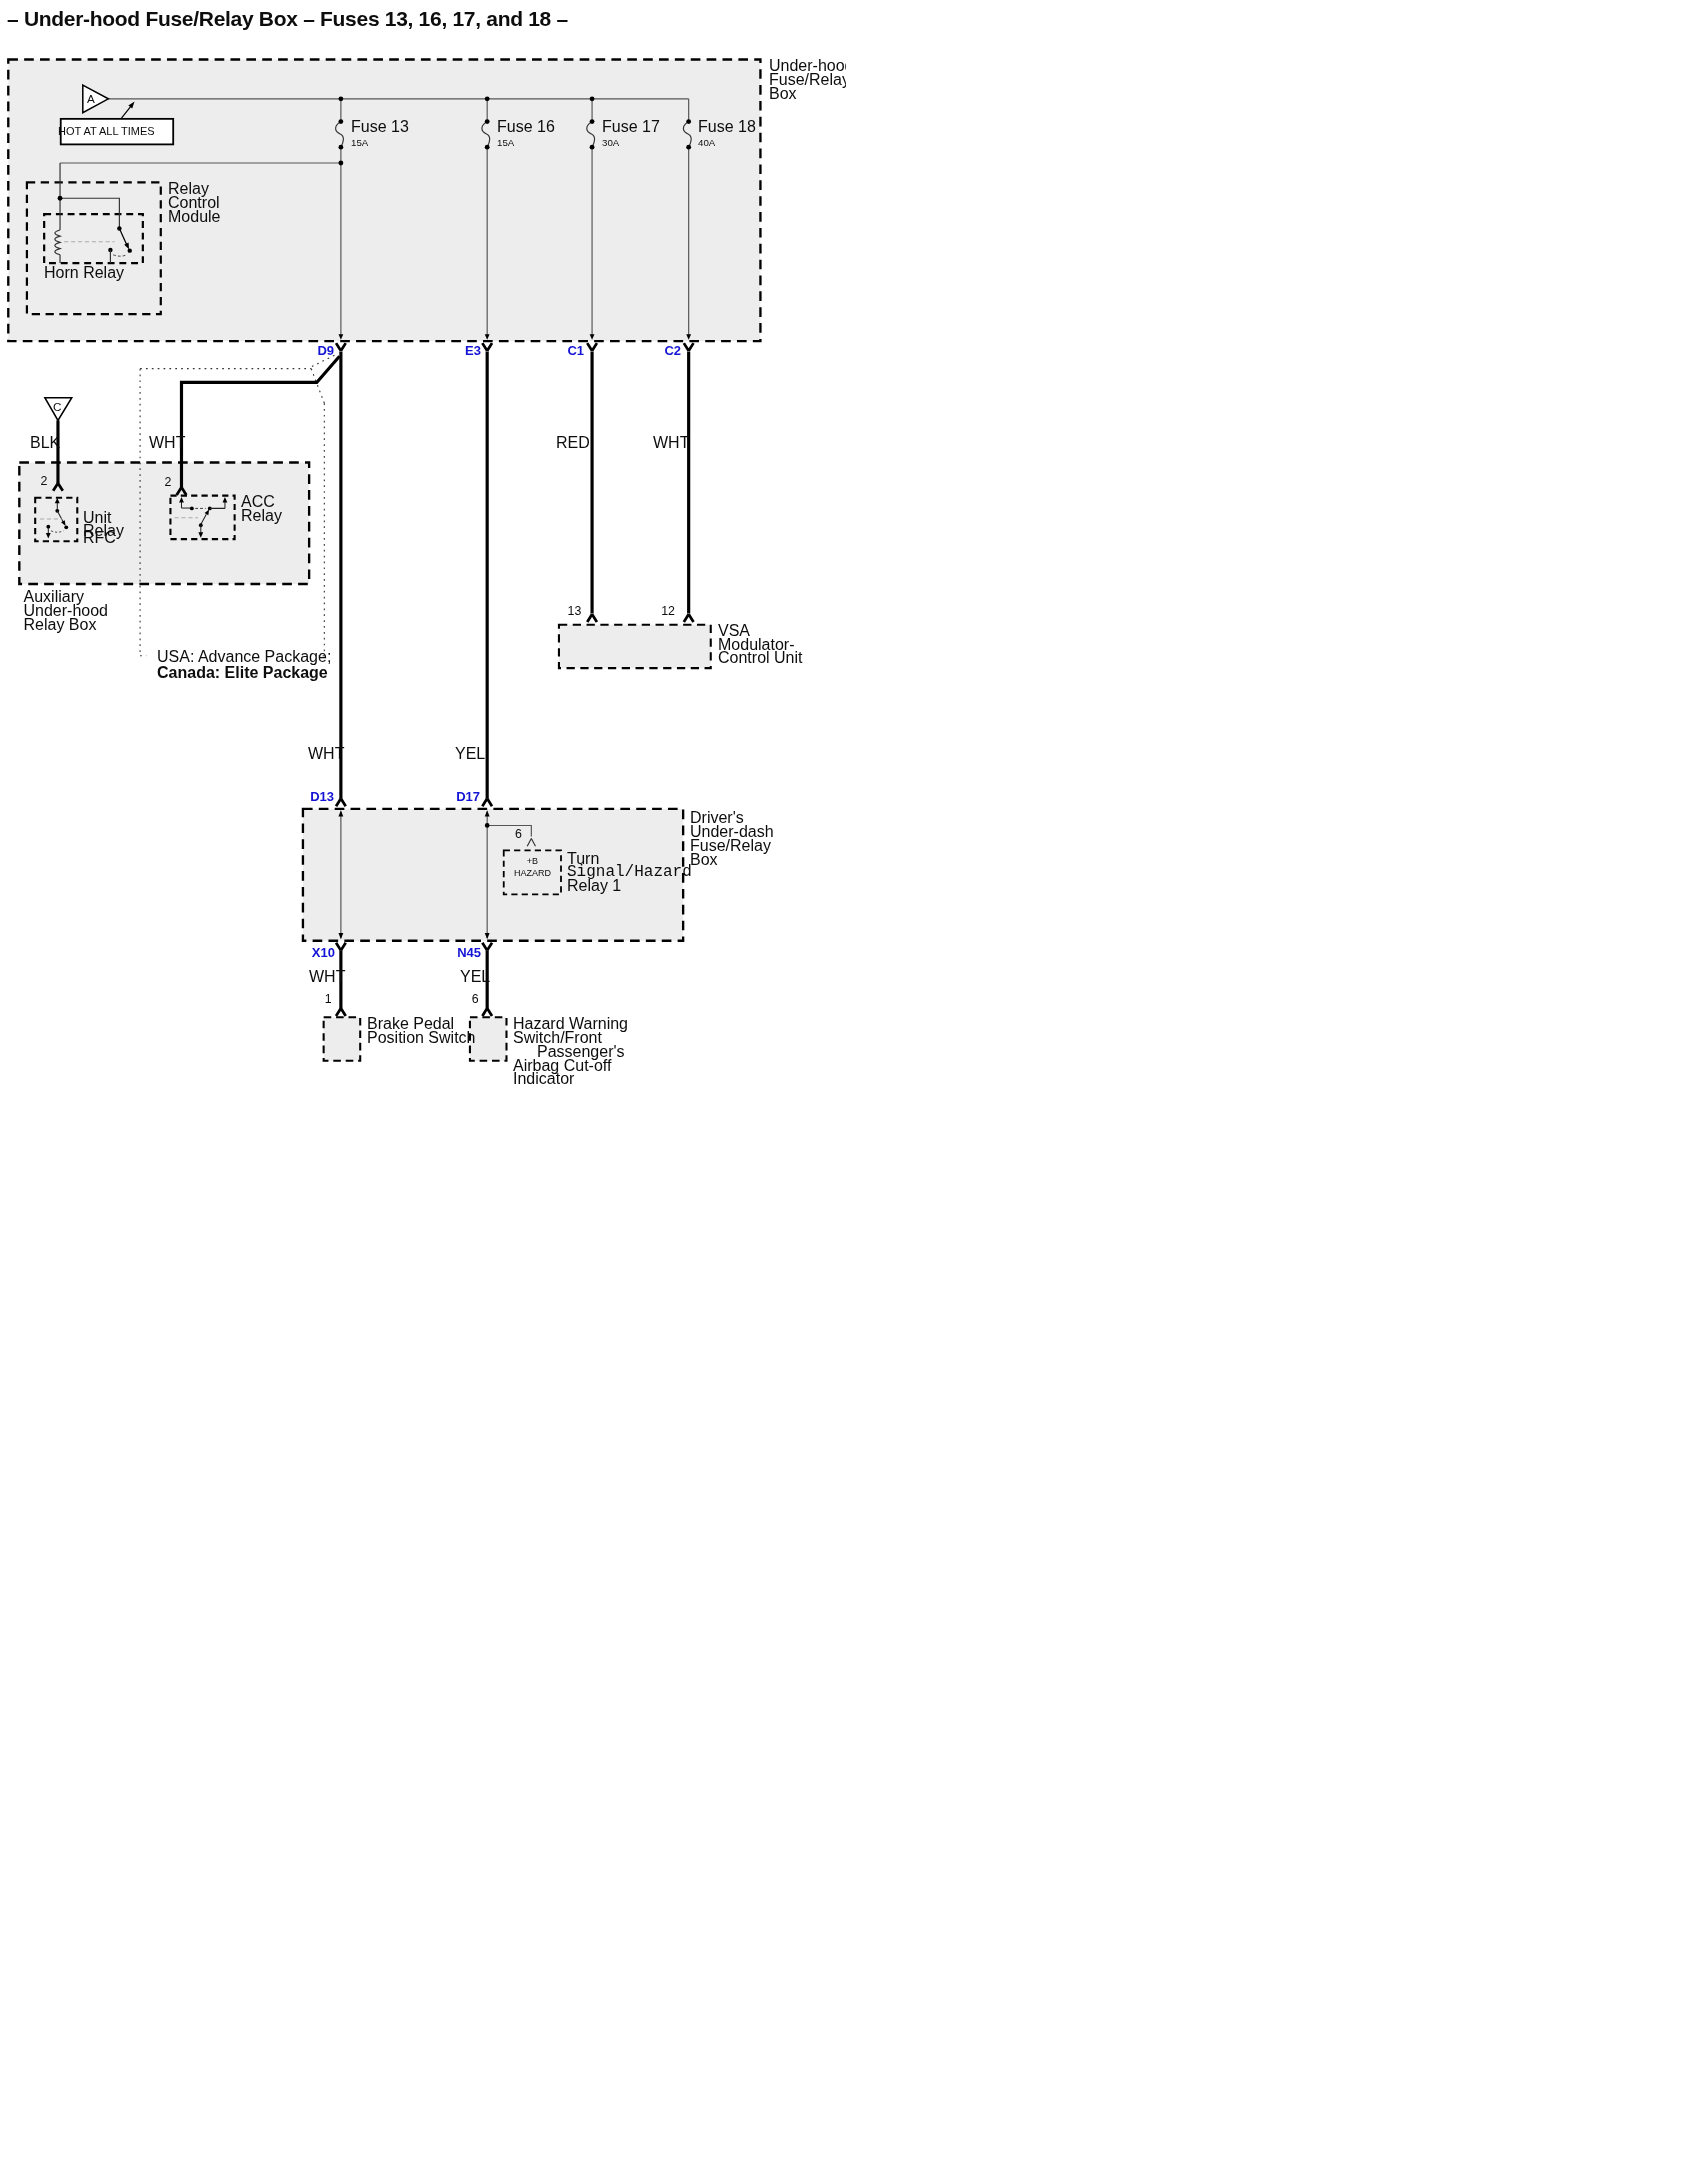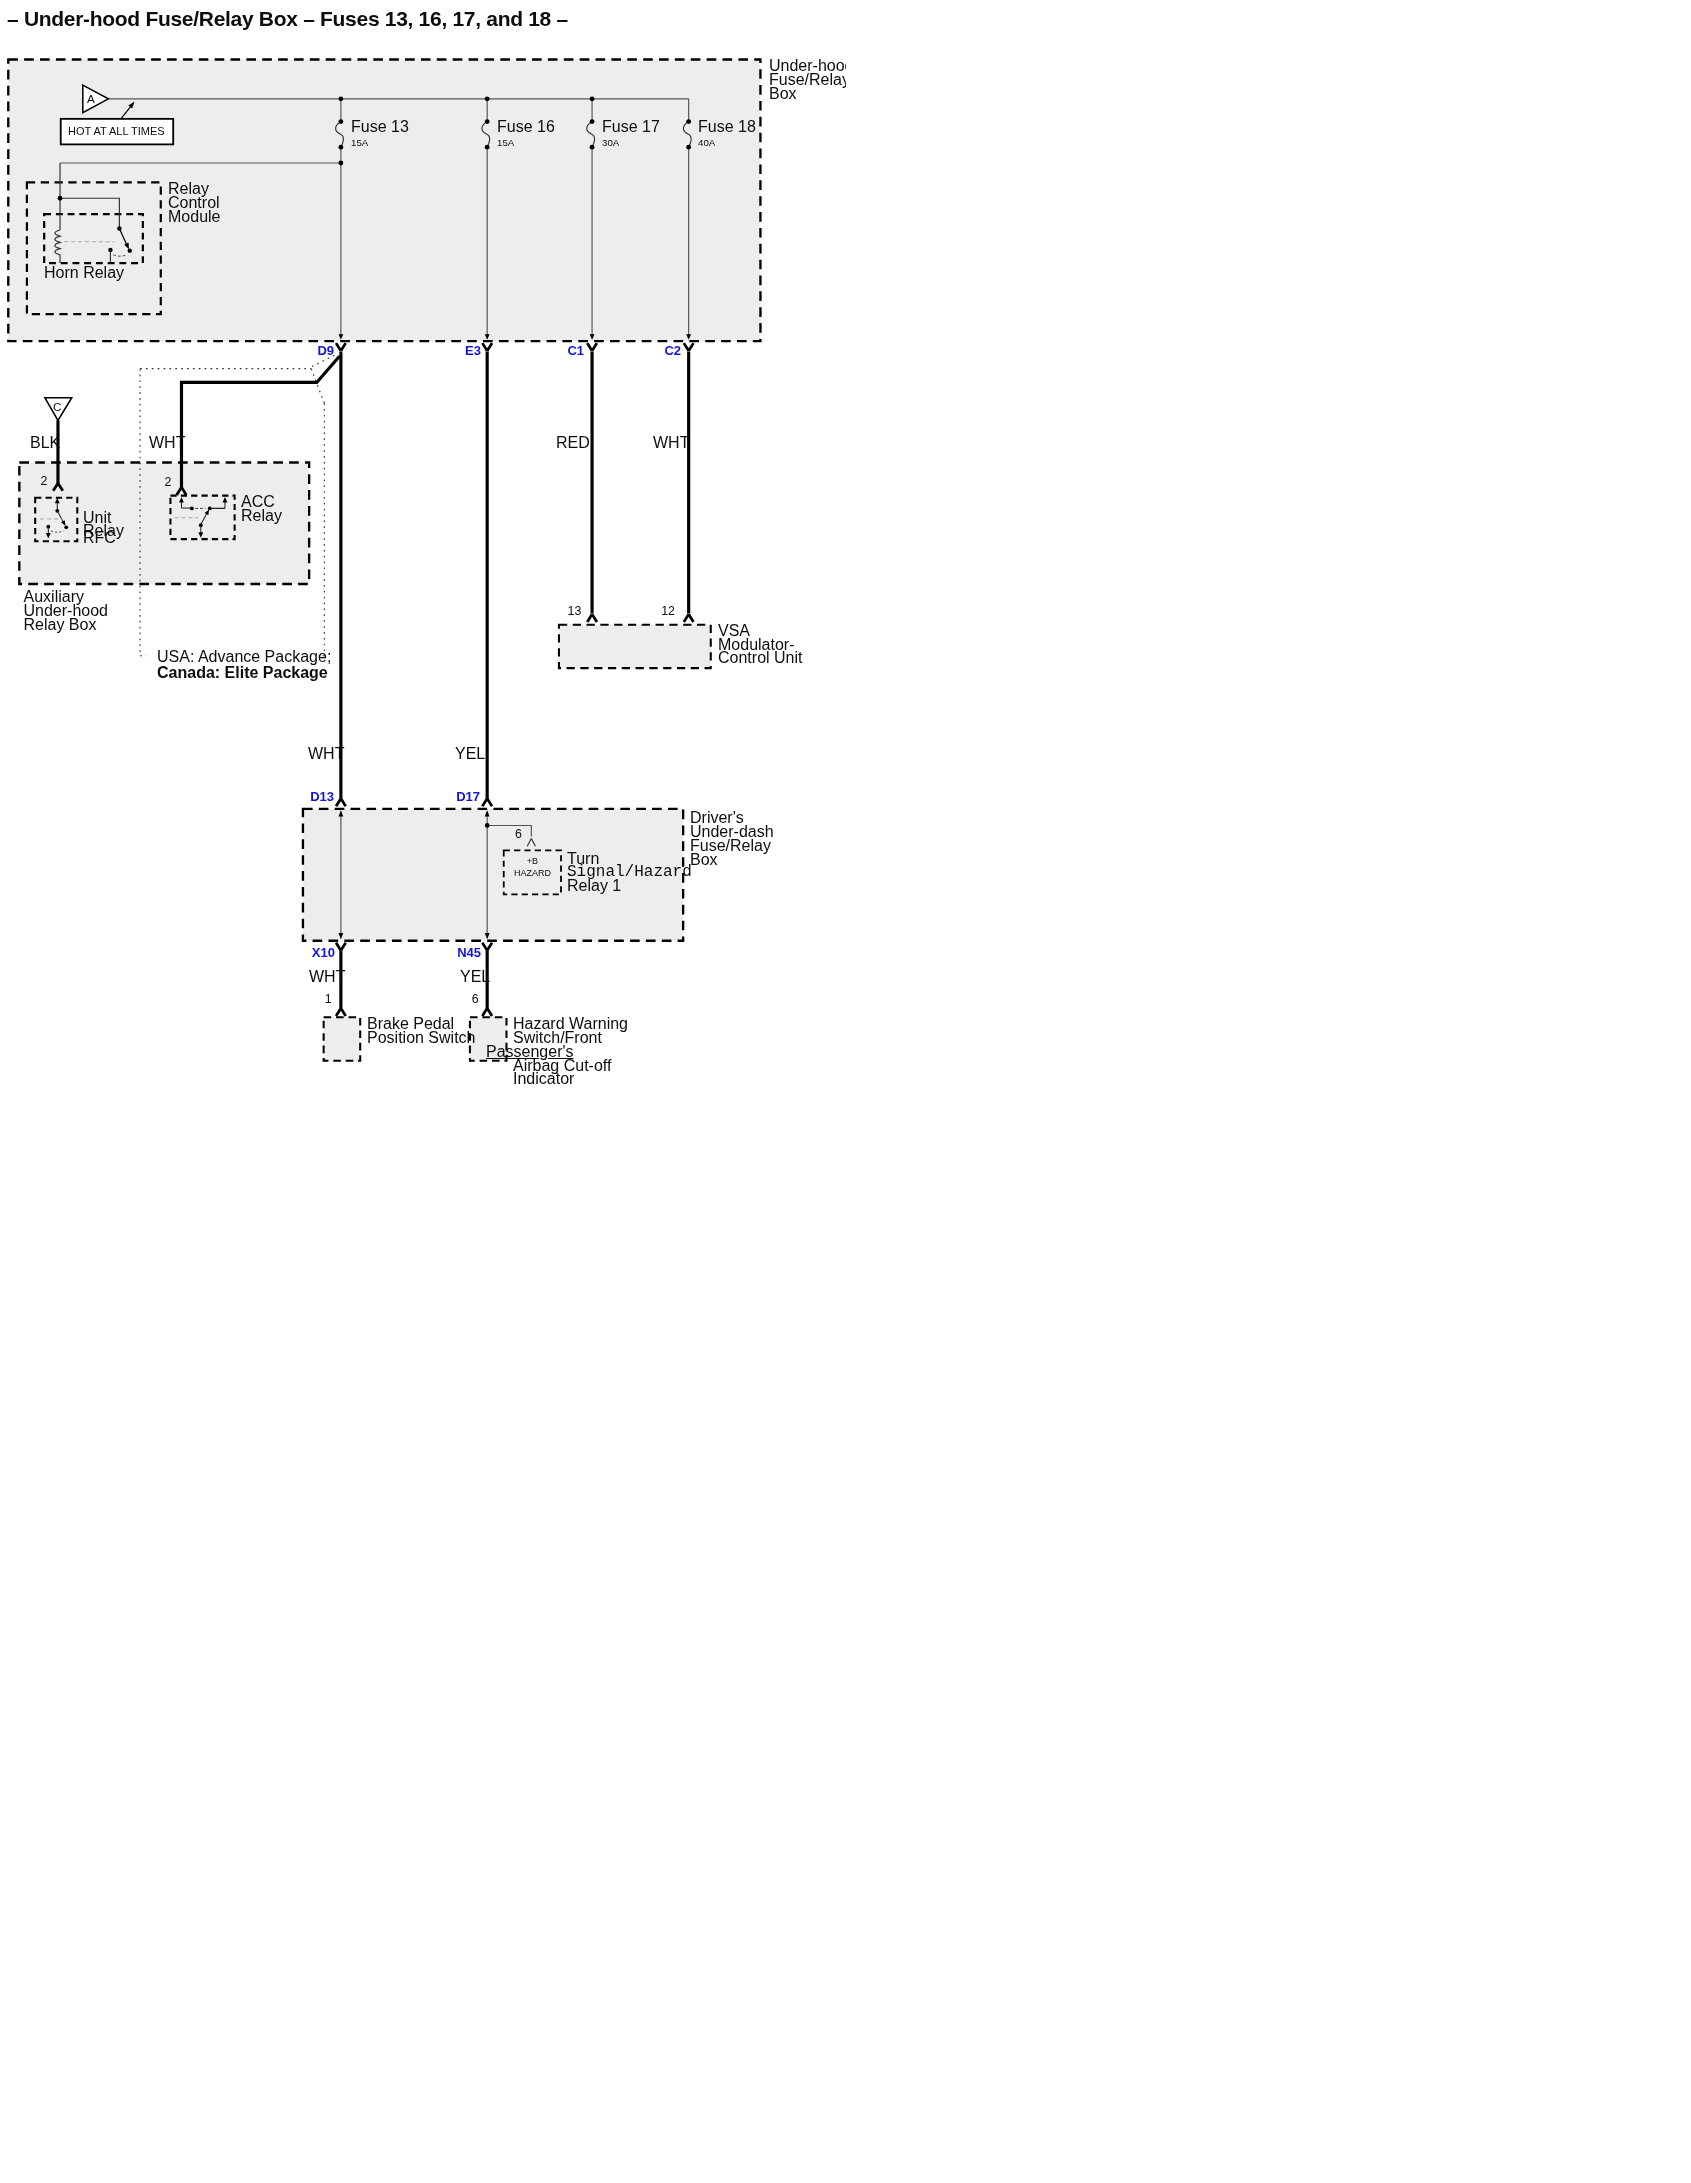--- a/index.html
+++ b/index.html
@@ -206,21 +206,21 @@
   </g>
 </svg>
 
 <div class="ttl" style="left:7px;top:7px;">– Under-hood Fuse/Relay Box – Fuses 13, 16, 17, and 18  –</div>
 
 <div class="lbl" style="left:769px;top:59px;">Under-hood</div>
 <div class="lbl" style="left:769px;top:73px;">Fuse/Relay</div>
 <div class="lbl" style="left:769px;top:87px;">Box</div>
 
 <div class="tri" style="left:87px;top:92px;">A</div>
-<div class="hot" style="left:68px;top:125px;width:95px;">HOT AT ALL TIMES</div>
+<div class="hot" style="left:58px;top:125px;width:95px;">HOT AT ALL TIMES</div>
 
 <div class="lbl" style="left:351px;top:120px;">Fuse 13</div>
 <div class="amp" style="left:351px;top:137px;">15A</div>
 <div class="lbl" style="left:497px;top:120px;">Fuse 16</div>
 <div class="amp" style="left:497px;top:137px;">15A</div>
 <div class="lbl" style="left:602px;top:120px;">Fuse 17</div>
 <div class="amp" style="left:602px;top:137px;">30A</div>
 <div class="lbl" style="left:698px;top:120px;">Fuse 18</div>
 <div class="amp" style="left:698px;top:137px;">40A</div>
 
@@ -287,18 +287,18 @@
 <div class="lbl" style="left:460px;top:970px;">YEL</div>
 
 <div class="pin r" style="left:313px;top:992px;width:18.6px;">1</div>
 <div class="pin r" style="left:460px;top:992px;width:18.6px;">6</div>
 
 <div class="lbl" style="left:367px;top:1017px;">Brake Pedal</div>
 <div class="lbl" style="left:367px;top:1031px;">Position Switch</div>
 
 <div class="lbl" style="left:513px;top:1017px;">Hazard Warning</div>
 <div class="lbl" style="left:513px;top:1031px;">Switch/Front</div>
-<div class="lbl" style="left:486px;top:1045px;text-decoration:underline;">Passenger's</div>
+<div class="lbl" style="left:537px;top:1045px;">Passenger's</div>
 <div class="lbl" style="left:513px;top:1059px;">Airbag Cut-off</div>
 <div class="lbl" style="left:513px;top:1072px;">Indicator</div>
 
 </div>
 
 
 </body></html>

